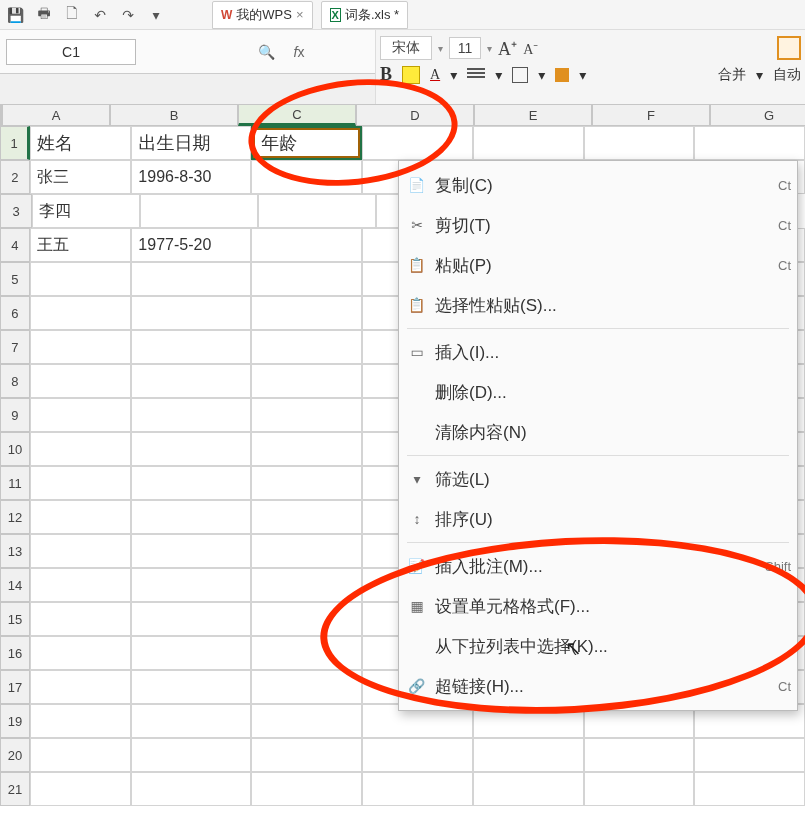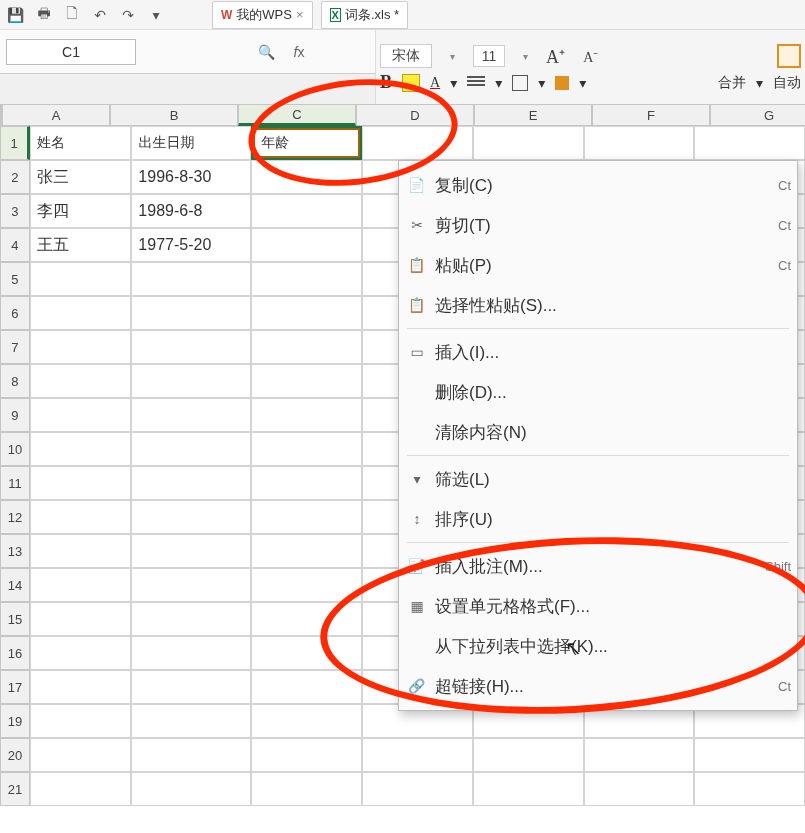--- a/index.html
+++ b/index.html
@@ -14,21 +14,21 @@
   .tab-close { cursor: pointer; color: #888; }
 
   
   .formula-row { height: 44px; background: #fafafa; display: flex; align-items: center; border-bottom: 1px solid #ccc; }
   .namebox { width: 130px; height: 26px; margin-left: 6px; border: 1px solid #bbb; background: #fff; text-align: center; line-height: 24px; font-size: 14px; }
   .fx-area { display: flex; align-items: center; gap: 10px; margin-left: 120px; color: #666; }
   .fx-btn { width: 22px; height: 22px; display: flex; align-items: center; justify-content: center; }
 
   
   .ribbon-frag { position: absolute; right: 0; top: 30px; width: 430px; height: 74px; background: #f5f5f5; border-left: 1px solid #ddd; padding: 6px 4px; display: flex; flex-direction: column; gap: 4px; }
-  .ribbon-line1 { display: flex; align-items: center; gap: 18px; font-size: 14px; color: #444; margin-top: 8px; }
+  .ribbon-line1 { display: flex; align-items: center; gap: 6px; font-size: 14px; color: #444; }
   .ribbon-line1 .fontname { border: 1px solid #ccc; padding: 2px 6px; background: #fff; min-width: 52px; text-align: center; }
   .ribbon-line1 .fontsize { border: 1px solid #ccc; padding: 2px 6px; background: #fff; width: 32px; text-align: center; }
   .ribbon-line1 .caret { font-size: 10px; color: #888; }
   .ribbon-line1 .aplus { font-size: 18px; font-family: serif; }
   .ribbon-line1 .aminus { font-size: 14px; font-family: serif; }
   .ribbon-line1 .fmtpaint { width: 24px; height: 24px; border: 2px solid #e09020; background: #fff3e0; }
   .ribbon-line2 { display: flex; align-items: center; gap: 10px; font-size: 14px; }
   .ribbon-line2 .bold { font-weight: bold; font-size: 18px; font-family: serif; }
   .ribbon-line2 .hl { width: 18px; height: 18px; background: #ffeb3b; border: 1px solid #c0a000; }
   .ribbon-line2 .fontcolor { font-family: serif; text-decoration: underline; text-decoration-color: #c00; }
@@ -44,21 +44,21 @@
   .rowhead, .colhead, .corner { border: 1px solid #c6c6c6; background: #f0f0f0; display: flex; align-items: center; justify-content: center; font-size: 13px; color: #444; }
   .corner { width: 32px; }
   .colhead { flex: none; }
   .colA { width: 108px; } .colB { width: 128px; } .colC { width: 118px; } .colD { width: 118px; } .colE { width: 118px; } .colF { width: 118px; } .colG { width: 118px; }
   .colC.active { background: #e6efe0; border-bottom: 3px solid #217346; }
   .grid-body { }
   .row { display: flex; height: 34px; }
   .rowhead { width: 32px; }
   .rowhead.active { background: #e6efe0; border-right: 3px solid #217346; }
   .cell { border: 1px solid #d4d4d4; background: #fff; padding: 4px 6px; display: flex; align-items: center; font-size: 16px; color: #333; }
-  .cell.header { font-size: 14px; }
+  .cell.header { font-size: 18px; }
   .cell.selected { outline: 2px solid #217346; outline-offset: -2px; border: 4px solid #a16207; }
   .cellA { width: 108px; } .cellB { width: 128px; } .cellC { width: 118px; } .cellD { width: 118px; } .cellE { width: 118px; } .cellF { width: 118px; } .cellG { width: 118px; }
 
   
   .context-menu { position: absolute; left: 398px; top: 160px; width: 400px; background: #fafafa; border: 1px solid #bbb; box-shadow: 2px 4px 10px rgba(0,0,0,.25); padding: 4px 0; font-size: 17px; z-index: 10; }
   .cm-item { display: flex; align-items: center; height: 40px; padding: 0 14px 0 36px; position: relative; color: #333; cursor: pointer; }
   .cm-item .cm-icon { position: absolute; left: 8px; width: 20px; text-align: center; color: #666; font-size: 14px; }
   .cm-item .shortcut { position: absolute; right: 6px; color: #777; font-size: 13px; }
   .cm-sep { height: 1px; background: #ddd; margin: 3px 8px; }
 
@@ -161,21 +161,20 @@
         <div class="cell cellB">1996-8-30</div>
         <div class="cell cellC"></div>
         <div class="cell cellD"></div>
         <div class="cell cellE"></div>
         <div class="cell cellF"></div>
         <div class="cell cellG"></div>
       </div>
       <div class="row">
         <div class="rowhead">3</div>
         <div class="cell cellA">李四</div>
-        <div class="cell cellB">1989-6-8</div>
         <div class="cell cellC"></div>
         <div class="cell cellD"></div>
         <div class="cell cellE"></div>
         <div class="cell cellF"></div>
         <div class="cell cellG"></div>
       </div>
       <div class="row">
         <div class="rowhead">4</div>
         <div class="cell cellA">王五</div>
         <div class="cell cellB">1977-5-20</div>

